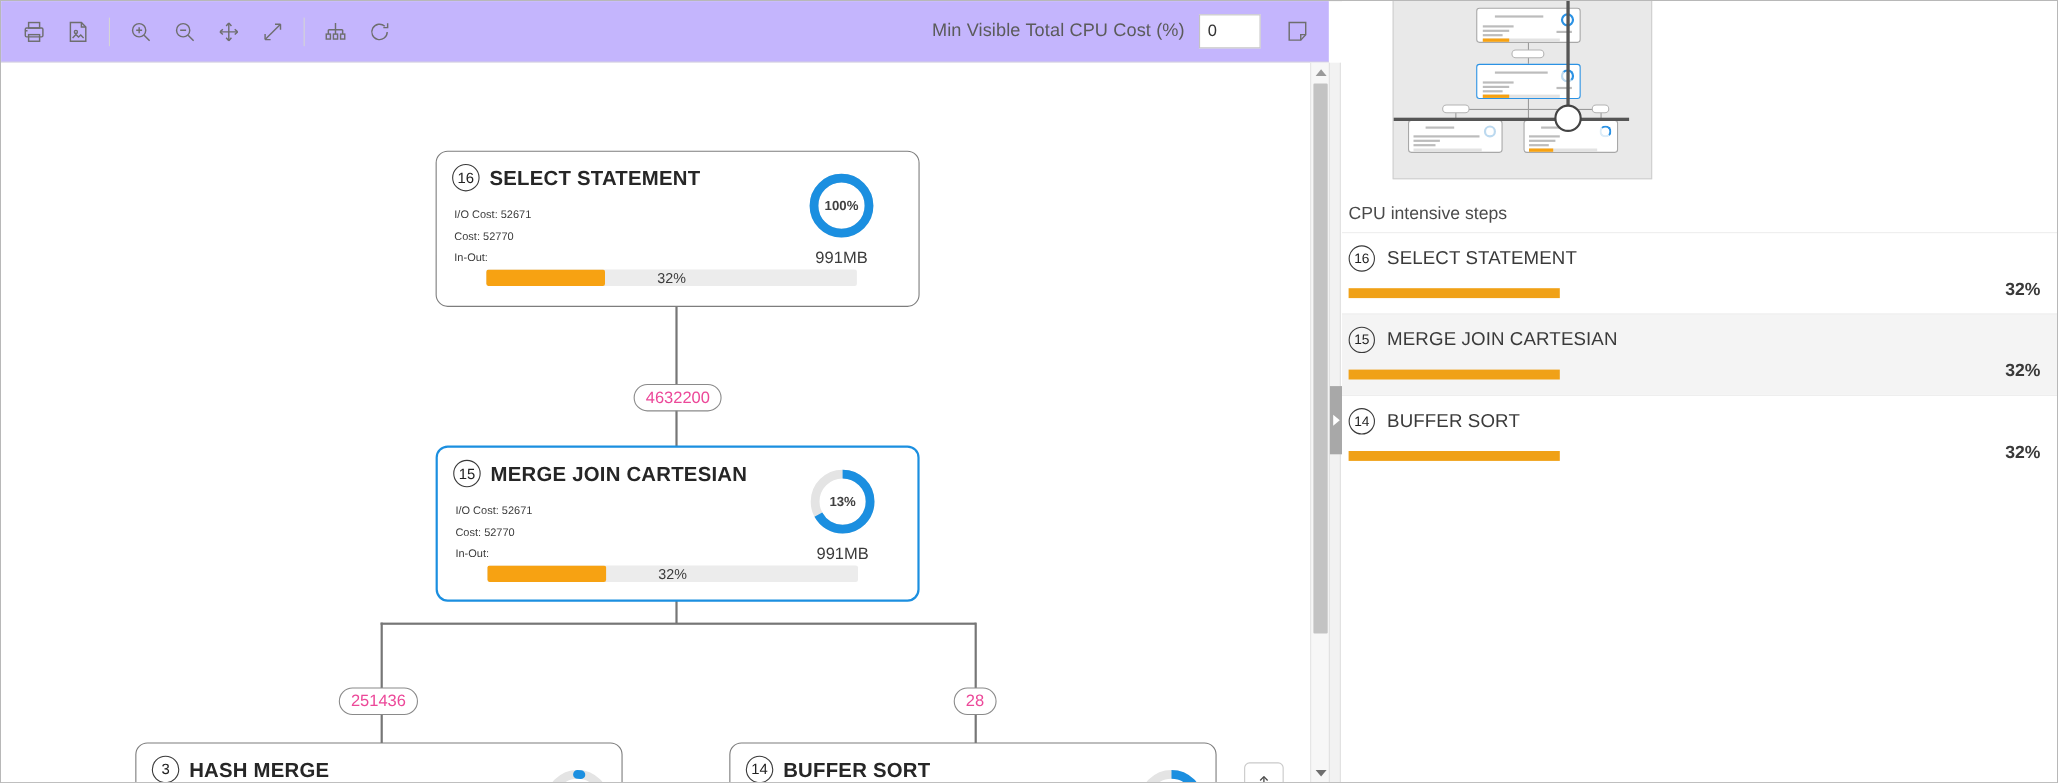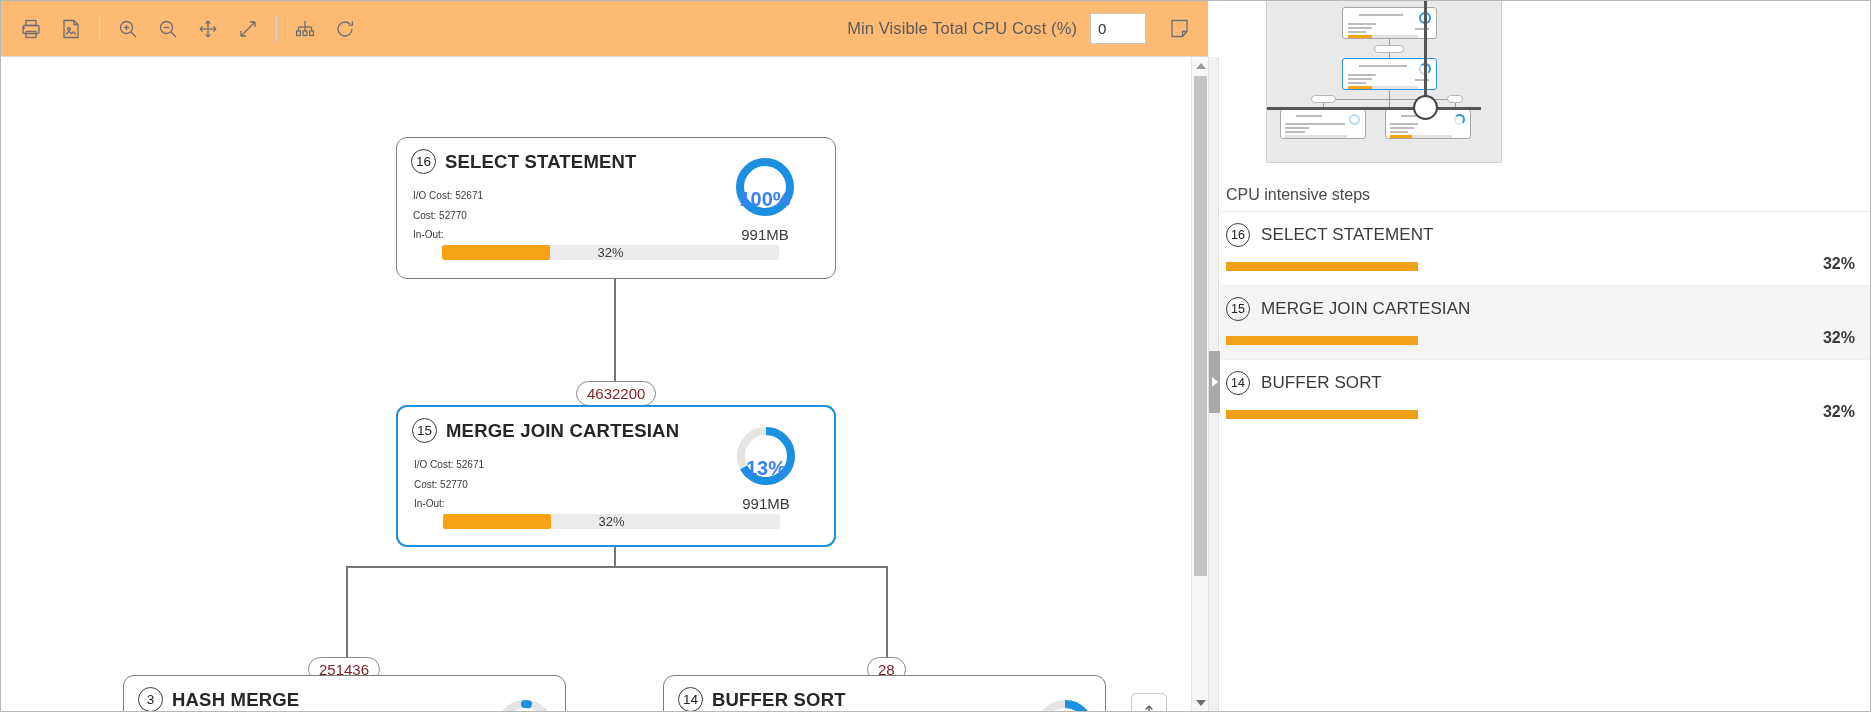--- a/index.html
+++ b/index.html
@@ -21,21 +21,21 @@
   #left-pane {
     position: absolute; left: 0; top: 0;
     width: 1207px; height: 710px;
     background: #fff;
   }
 
   
   #toolbar {
     position: absolute; left: 0; top: 0;
     width: 1207px; height: 56px;
-    background: #fdba74;
+    background: #c4b5fd;
     border-bottom: 1px solid #d9d9d9;
     display: flex; align-items: center;
   }
   .tb-btn {
     width: 40px; height: 40px;
     display: flex; align-items: center; justify-content: center;
     cursor: pointer;
   }
   .tb-btn svg { display: block; }
   .tb-sep {
@@ -101,23 +101,23 @@
   .node-lines {
     position: absolute; left: 16px;
     font-size: 10px; color: #3b3b3b; line-height: 19.5px;
     white-space: nowrap;
   }
 
   
   .gauge { position: absolute; }
   .gauge svg { display:block; }
   .gauge-text {
-    position: absolute; left: 0; top: 12px; width: 100%; height: 100%;
-    display: flex; align-items: center; justify-content: center;
-    font-size: 20px; font-weight: bold; color: #3b82f6;
+    position: absolute; left: 0; top: 0; width: 100%; height: 100%;
+    display: flex; align-items: center; justify-content: center;
+    font-size: 12px; font-weight: bold; color: #404040;
   }
   .gauge-sub {
     position: absolute;
     text-align: center; width: 100%;
     font-size: 15px; color: #3b3b3b;
   }
 
   
   .pbar {
     position: absolute; height: 15px;
@@ -132,23 +132,22 @@
 
   
   .edge-v { position: absolute; width: 1.7px; background: #767676; }
   .edge-h { position: absolute; height: 1.7px; background: #767676; }
   .edge-label {
     position: absolute;
     border: 1.5px solid #8a8a8a; border-radius: 13px;
     background: #fff;
     height: 25px; padding: 0 10px;
     display: flex; align-items: center; justify-content: center;
-    font-size: 15px; color: #7f1d1d;
+    font-size: 15px; color: #ec4899;
     white-space: nowrap;
-    margin-top: 32px;
   }
   .arrow-up {
     position: absolute;
     width: 0; height: 0;
     border-left: 7px solid transparent;
     border-right: 7px solid transparent;
     border-bottom: 10px solid #8f8f8f;
   }
   .connector-chip {
     position: absolute;

